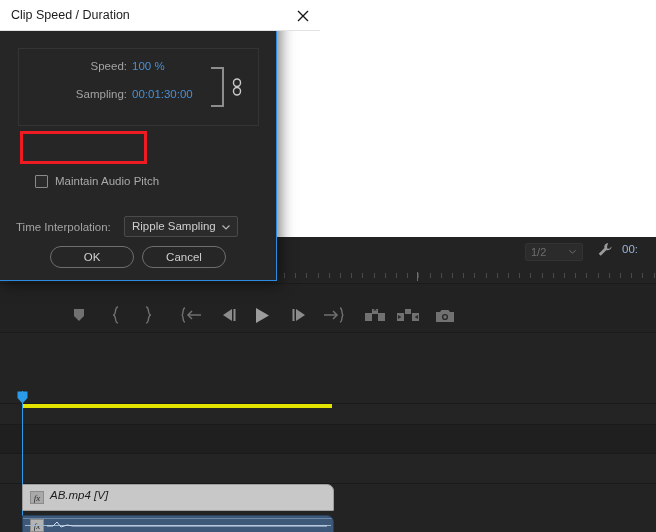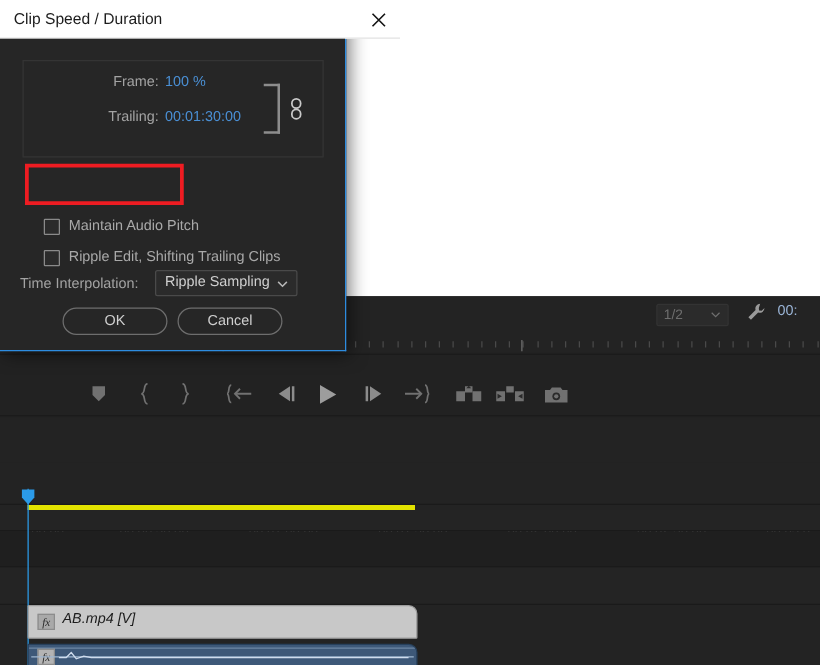--- a/index.html
+++ b/index.html
@@ -624,44 +624,40 @@
         <svg width="12" height="12" viewBox="0 0 12 12">
           <path d="M1 1 L11 11 M11 1 L1 11" stroke="#141414" stroke-width="1.3"></path>
         </svg>
       </div>
     </div>
 
     <div class="dlg-body">
 
       <div class="sd-group">
         <div class="sd-row" style="top:11px">
-          <div class="sd-label" style="left:0px; width:108px;">Frame:</div>
+          <div class="sd-label" style="left:0px; width:108px;">Speed:</div>
           <div class="sd-value" style="left:113px;">100 %</div>
         </div>
         <div class="sd-row" style="top:39px">
-          <div class="sd-label" style="left:0px; width:108px;">Trailing:</div>
+          <div class="sd-label" style="left:0px; width:108px;">Sampling:</div>
           <div class="sd-value" style="left:113px;">00:01:30:00</div>
         </div>
         <div class="sd-bracket"></div>
         <svg class="link-icon" viewBox="0 0 12 18">
           <rect x="2.5" y="1" width="7" height="7.5" rx="3.5" fill="none" stroke="#c9c9c9" stroke-width="1.4"></rect>
           <rect x="2.5" y="9.5" width="7" height="7.5" rx="3.5" fill="none" stroke="#c9c9c9" stroke-width="1.4"></rect>
         </svg>
       </div>
 
 
       <div class="cbrow" style="left:35px; top:140px;">
         <span class="cbox"></span>
         <span class="cblabel">Maintain Audio Pitch</span>
       </div>
 
-      <div class="cbrow" style="left:35px; top:165px;">
-        <span class="cbox"></span>
-        <span class="cblabel">Ripple Edit, Shifting Trailing Clips</span>
-      </div>
 
       <div class="ti-label">Time Interpolation:</div>
       <div class="ti-select">
         <span>Ripple Sampling</span>
         <svg class="chev" viewBox="0 0 10 10">
           <path d="M1.5 3.5 L5 7 L8.5 3.5" fill="none" stroke="#b6b6b6" stroke-width="1.2"></path>
         </svg>
       </div>
 
       <div class="dlg-btn" id="ok-button">OK</div>

